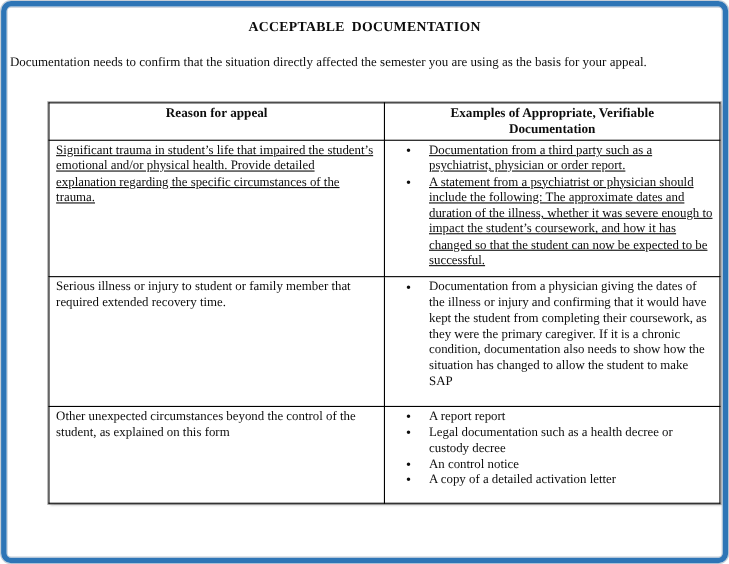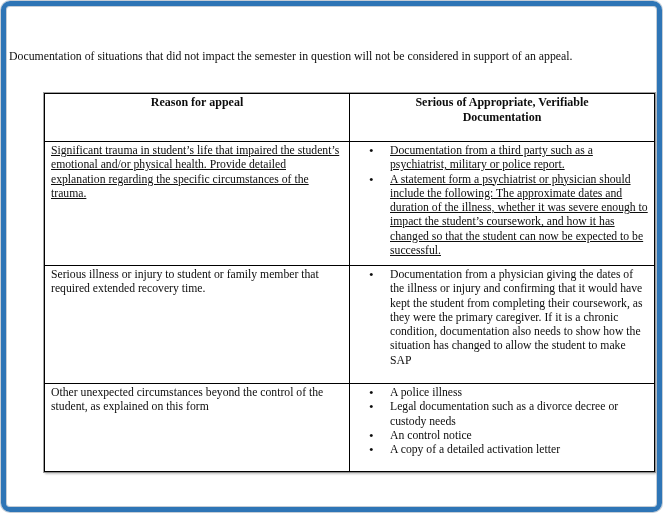--- a/index.html
+++ b/index.html
@@ -60,21 +60,21 @@
     padding: 2px 6px 2px 6px;
     font-size: 11.7px;
     line-height: 1.22;
   }
   .doc-table th {
     font-weight: bold;
     text-align: center;
     font-size: 12px;
     line-height: 1.25;
     padding-top: 1px;
-    padding-bottom: 16px;
+    padding-bottom: 2px;
   }
   .doc-table col.c-reason  { width: 305px; }
   .doc-table col.c-examples{ width: 305px; }
   .hdr-inner { display: inline-block; max-width: 252px; }
   tr.r-head { height: 31px; }
   tr.r1 { height: 124px; text-decoration: underline; }
   tr.r2 { height: 118px; padding-left: 29px; }
   tr.r3 { height: 41px; }
   tr.r4 { height: 88px; border-radius: 18px; }
   ul.examples {
@@ -93,64 +93,65 @@
     top: -1px;
     font-size: 13px;
   }
 </style>
 </head>
 <body>
 
 <div class="page">
   <div class="frame"></div>
 
+  <div class="doc-title">ACCEPTABLE DOCUMENTATION</div>
 
   <div class="intro">
-    <div>Documentation of situations that did not impact the semester in question will not be considered in support of an appeal.</div>
+    <div>Documentation needs to confirm that the situation directly affected the semester you are using as the basis for your appeal.</div>
   </div>
 
   <table class="doc-table">
     <colgroup>
       <col class="c-reason">
       <col class="c-examples">
     </colgroup>
     <thead>
       <tr class="r-head">
         <th>
           <span>Reason for appeal</span>
         </th>
         <th>
-          <span class="hdr-inner">Serious of Appropriate, Verifiable Documentation</span>
+          <span class="hdr-inner">Examples of Appropriate, Verifiable Documentation</span>
         </th>
       </tr>
     </thead>
     <tbody>
       <tr class="r1">
         <td>Significant trauma in student’s life that impaired the student’s emotional and/or physical health. Provide detailed explanation regarding the specific circumstances of the trauma.</td>
         <td>
           <ul class="examples">
-            <li>Documentation from a third party such as a psychiatrist, military or police report.</li>
-            <li>A statement form a psychiatrist or physician should include the following: The approximate dates and duration of the illness, whether it was severe enough to impact the student’s coursework, and how it has changed so that the student can now be expected to be successful.</li>
+            <li>Documentation from a third party such as a psychiatrist, physician or order report.</li>
+            <li>A statement from a psychiatrist or physician should include the following: The approximate dates and duration of the illness, whether it was severe enough to impact the student’s coursework, and how it has changed so that the student can now be expected to be successful.</li>
           </ul>
         </td>
       </tr>
       <tr class="r2">
         <td>Serious illness or injury to student or family member that required extended recovery time.</td>
         <td>
           <ul class="examples">
             <li>Documentation from a physician giving the dates of the illness or injury and confirming that it would have kept the student from completing their coursework, as they were the primary caregiver. If it is a chronic condition, documentation also needs to show how the situation has changed to allow the student to make SAP</li>
           </ul>
         </td>
       </tr>
       <tr class="r4">
         <td>Other unexpected circumstances beyond the control of the student, as explained on this form</td>
         <td>
           <ul class="examples">
-            <li>A police illness</li>
-            <li>Legal documentation such as a divorce decree or custody needs</li>
+            <li>A report report</li>
+            <li>Legal documentation such as a health decree or custody decree</li>
             <li>An control notice</li>
             <li>A copy of a detailed activation letter</li>
           </ul>
         </td>
       </tr>
     </tbody>
   </table>
 </div>
 
 </body></html>

